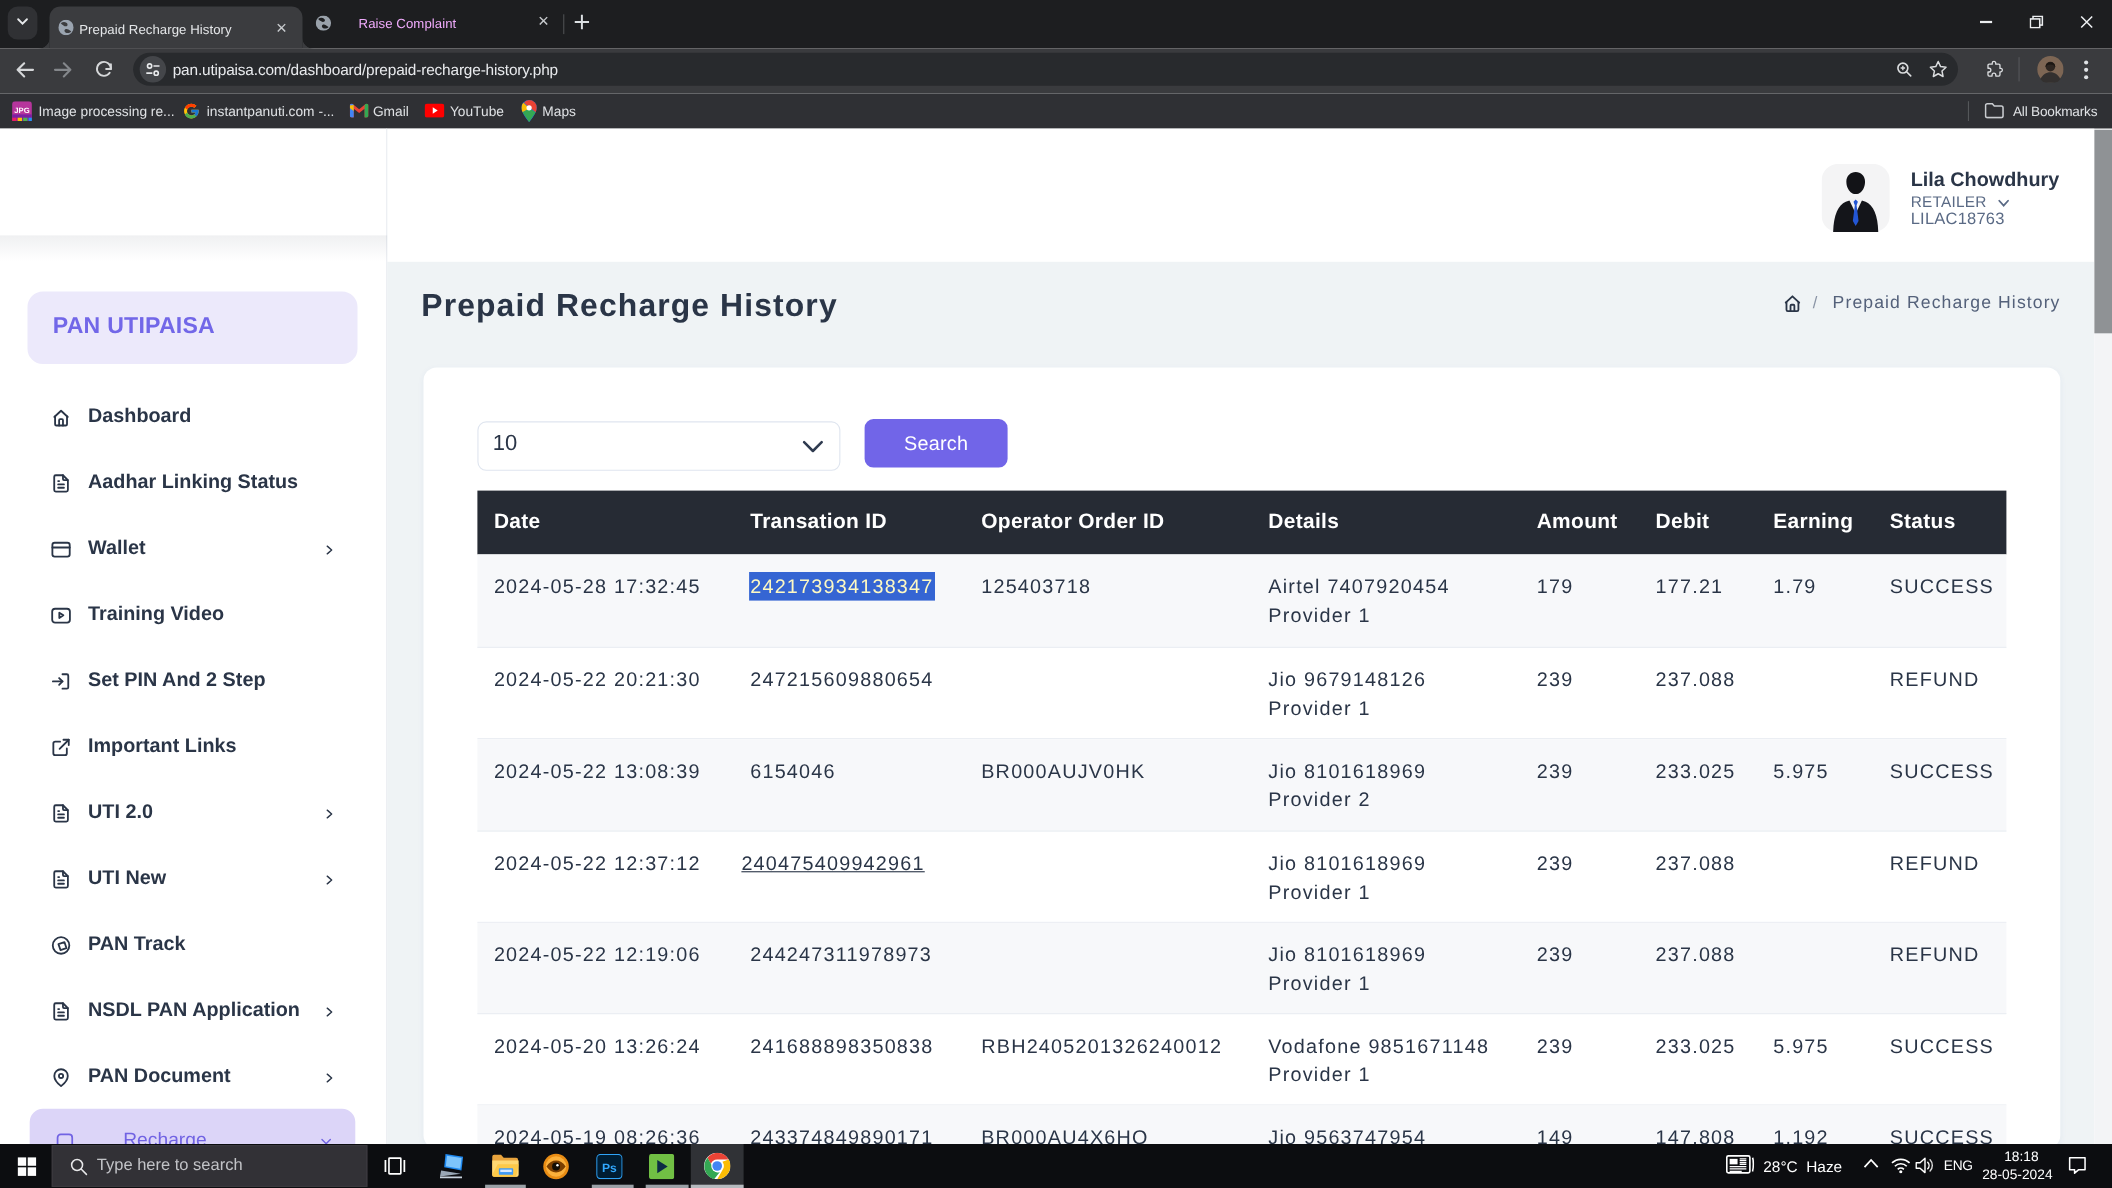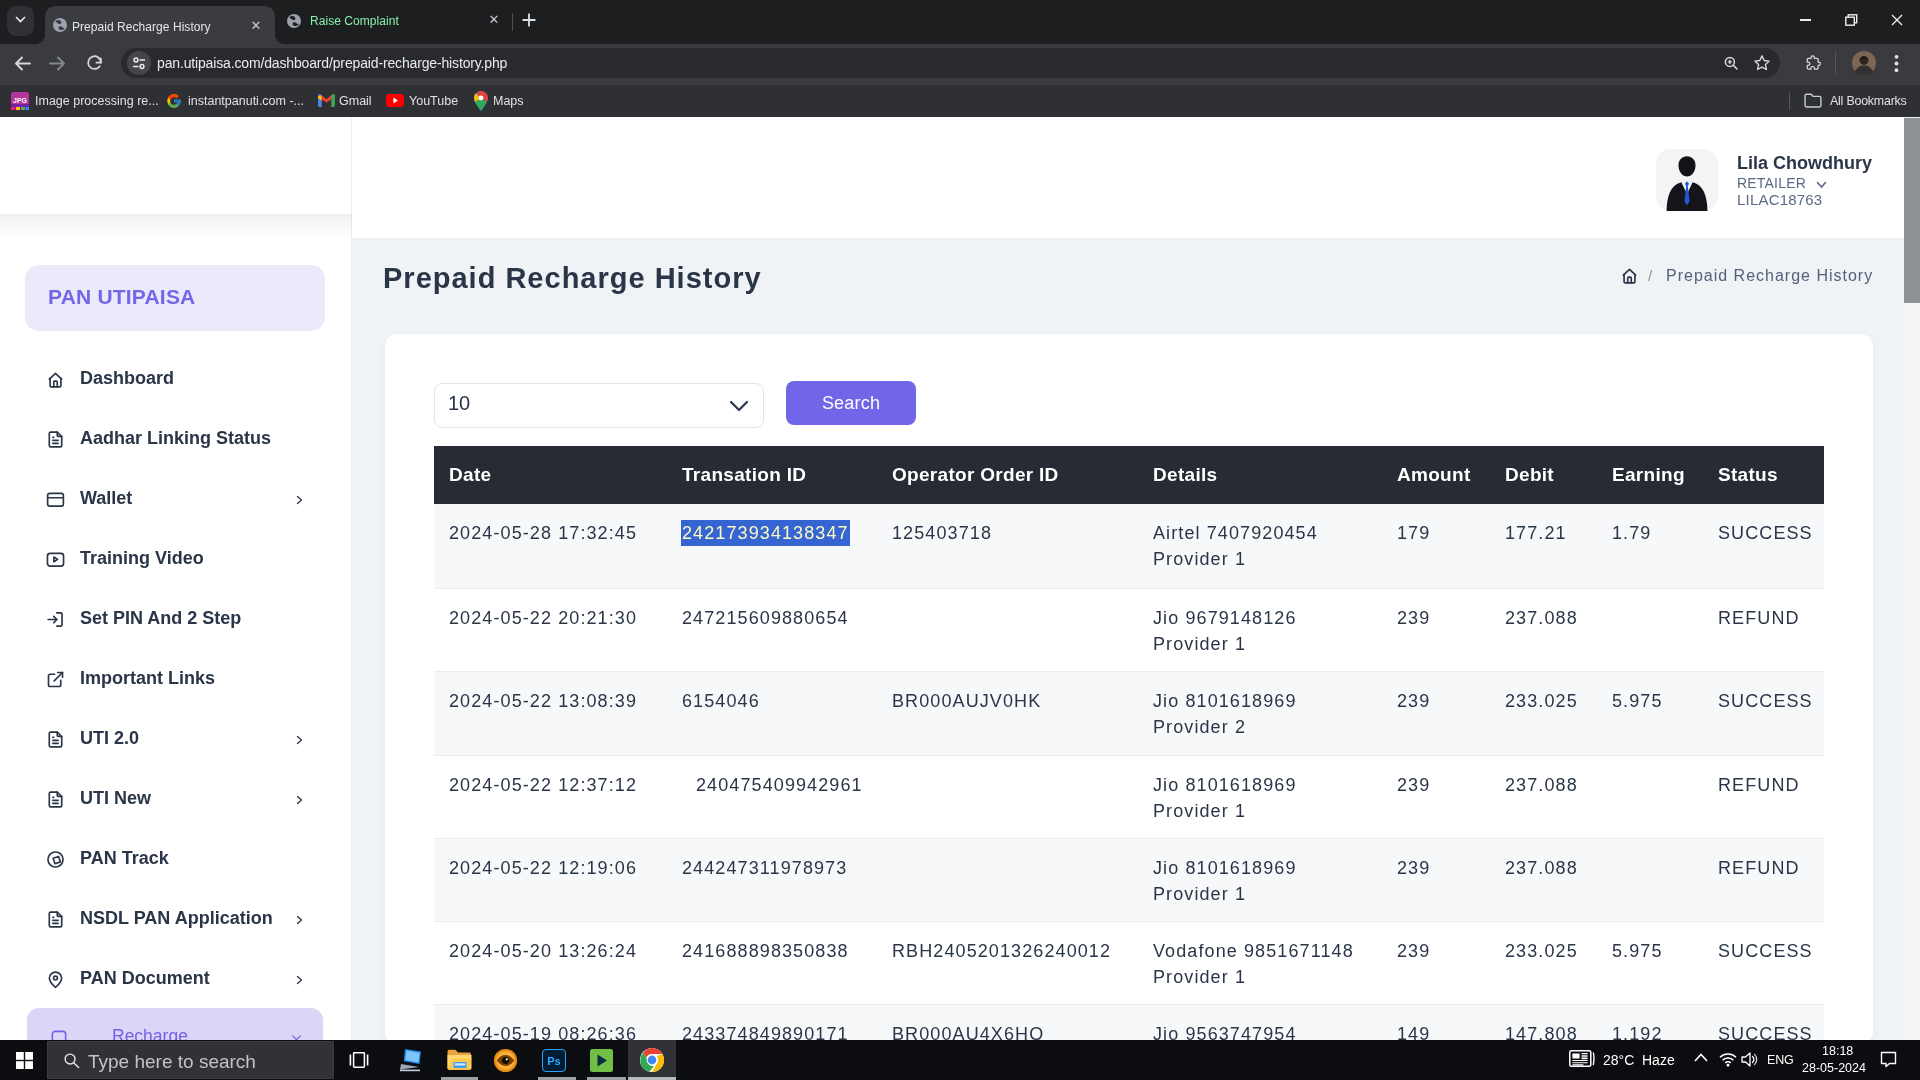--- a/index.html
+++ b/index.html
@@ -50,21 +50,21 @@
 .trow { position:absolute; left:49px; width:1390px; height:83px; border-bottom:1px solid #e9edf2; }
 .stripe { background:#f7f8fa; }
 .td { position:absolute; top:16px; font-size:18px; color:#2a3547; letter-spacing:1.1px; line-height:26px; white-space:nowrap; }
 .sel { background:#3565d3; color:#fef9c3; padding:3px 1px; margin:0 -1px; }
 
 #sbtrack { position:absolute; left:1904px; top:117px; width:16px; height:923px; background:#f3f4f6; }
 #sbthumb { position:absolute; left:1904px; top:118px; width:16px; height:185px; background:#8f9295; }
 
 #taskbar { position:absolute; left:0; top:1040px; width:1920px; height:40px; background:#0c0d10; }
 #tsearch { position:absolute; left:47px; top:1px; width:287px; height:38px; background:#323136; border:1px solid #3c3b40; }
-#tsearch span { position:absolute; left:40px; top:9px; font-size:19px; color:#c2c3c7; }
+#tsearch span { position:absolute; left:40px; top:9px; font-size:15px; color:#c2c3c7; }
 .tray { position:absolute; color:#fff; font-size:15px; }
 .indic { position:absolute; top:37px; height:3px; background:#9aa0a6; }
 </style>
 </head>
 <body>
 <div id="stage">
 
 <div id="tabstrip">
   <div id="tabsearch">
         <svg class="abs" style="left:8px;top:10px" width="11" height="8" viewBox="0 0 11 8">
@@ -78,21 +78,21 @@
           <path d="M11.8 10.6 C9.6 12.9 5.8 12.2 5.6 9.9 C5.5 8.1 8 7.8 9.2 8.9 C10.2 9.8 11.2 10 11.8 10.6 Z" fill="#3b3c3f"></path>
         </svg>
     <span class="tabtitle" style="left:27px;color:#e4e6e8;">Prepaid Recharge History</span>
     <span class="tclose" style="left:203px;">✕</span>
   </div>
   <svg class="abs" style="left:287px;top:14px" width="14" height="14" viewBox="0 0 14 14">
         <circle cx="7" cy="7" r="7" fill="#99a1aa"></circle>
         <path d="M2.2 3.2 C4.5 1.2 8 2 8.4 4.2 C8.7 6 6.2 6.4 5 5.4 C3.8 4.4 2.8 4 2.2 3.2 Z" fill="#1d1e20"></path>
         <path d="M11.8 10.6 C9.6 12.9 5.8 12.2 5.6 9.9 C5.5 8.1 8 7.8 9.2 8.9 C10.2 9.8 11.2 10 11.8 10.6 Z" fill="#1d1e20"></path>
       </svg>
-  <span class="tabtitle" style="left:310px;color:#86efac;">Raise Complaint</span>
+  <span class="tabtitle" style="left:326px;color:#f0abfc;">Raise Complaint</span>
   <span class="tclose" style="left:486px;">✕</span>
   <div class="abs" style="left:512px;top:13px;width:1px;height:18px;background:#4e5052;"></div>
   <svg class="abs" style="left:521px;top:12px" width="16" height="16" viewBox="0 0 16 16">
         <path d="M8 1.5V14.5M1.5 8H14.5" stroke="#dce0e3" stroke-width="1.8" fill="none"></path>
       </svg>
 
   <div class="abs" style="left:1800px;top:19px;width:11px;height:1.6px;background:#eceef0;"></div>
   <svg class="abs" style="left:1845px;top:14px" width="13" height="12" viewBox="0 0 13 12">
         <rect x="3.2" y="0.8" width="8.5" height="8" fill="none" stroke="#eceef0" stroke-width="1.4"></rect>
         <rect x="0.8" y="3.2" width="8.5" height="8" fill="#1d1e20" stroke="#eceef0" stroke-width="1.4"></rect>
@@ -378,21 +378,21 @@
           <span class="td" style="left:248px;">6154046</span>
           <span class="td" style="left:458px;">BR000AUJV0HK</span>
           <span class="td" style="left:719px;">Jio 8101618969<br>Provider 2</span>
           <span class="td" style="left:963px;">239</span>
           <span class="td" style="left:1071px;">233.025</span>
           <span class="td" style="left:1178px;">5.975</span>
           <span class="td" style="left:1284px;">SUCCESS</span>
         </div>
         <div class="trow" style="top:422px;height:83px;">
           <span class="td" style="left:15px;">2024-05-22 12:37:12</span>
-          <span class="td" style="left:262px;">240475409942961</span>
+          <span class="td" style="left:240px;text-decoration:underline;">240475409942961</span>
           <span class="td" style="left:719px;">Jio 8101618969<br>Provider 1</span>
           <span class="td" style="left:963px;">239</span>
           <span class="td" style="left:1071px;">237.088</span>
           <span class="td" style="left:1284px;">REFUND</span>
         </div>
         <div class="trow stripe" style="top:505px;height:83px;">
           <span class="td" style="left:15px;">2024-05-22 12:19:06</span>
           <span class="td" style="left:248px;">244247311978973</span>
           <span class="td" style="left:719px;">Jio 8101618969<br>Provider 1</span>
           <span class="td" style="left:963px;">239</span>

